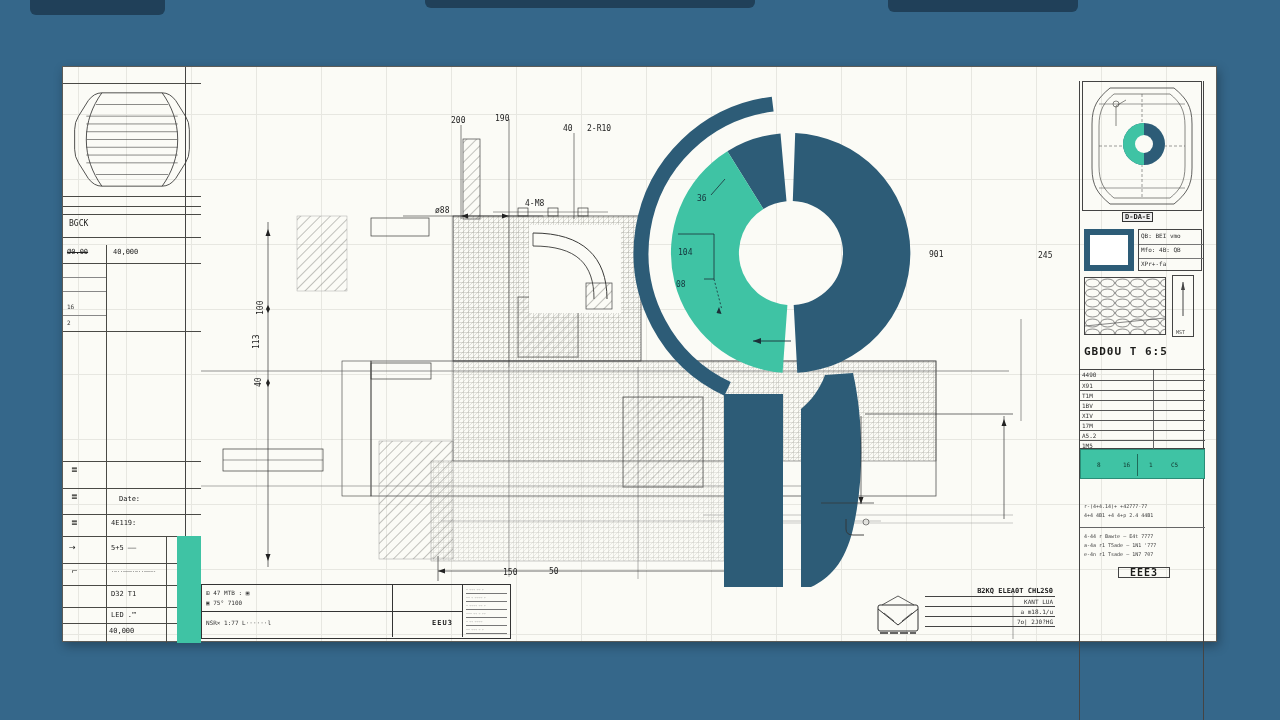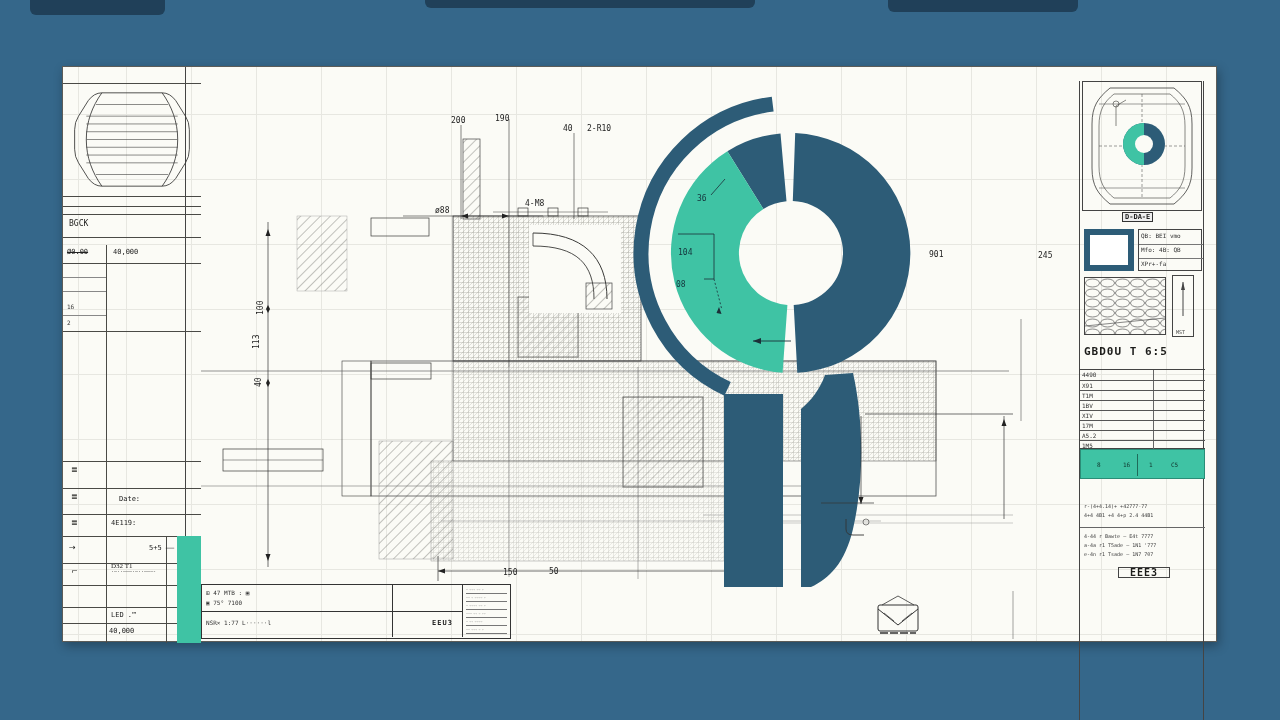--- a/index.html
+++ b/index.html
@@ -196,23 +196,23 @@
       <div class="hline" style="left:0;top:556px;width:138px;"></div>
       <div class="vline" style="left:103px;top:469px;height:107px;"></div>
       <div class="teal-band" style="left:114px;top:469px;width:24px;height:107px;"></div>
       <div class="t8" style="position:absolute;left:8px;top:398px;letter-spacing:2px;">≣</div>
       <div class="t8" style="position:absolute;left:8px;top:425px;letter-spacing:2px;">≣</div>
       <div class="t8" style="position:absolute;left:8px;top:451px;letter-spacing:2px;">≣</div>
       <div class="t8" style="position:absolute;left:6px;top:476px;">→</div>
       <div class="t8" style="position:absolute;left:8px;top:500px;">⌐</div>
       <div class="t7 mono" style="position:absolute;left:56px;top:428px;">Date:</div>
       <div class="t7 mono" style="position:absolute;left:48px;top:452px;">4E119:</div>
-      <div class="t7 mono" style="position:absolute;left:48px;top:477px;margin-left:38px;">5+5 ——</div>
+      <div class="t7 mono" style="position:absolute;left:48px;top:477px;">5+5 ——</div>
       <div class="t5 mono" style="position:absolute;left:48px;top:501px;width:54px;">·–··–––·–··–––·</div>
-      <div class="t7 mono" style="position:absolute;left:48px;top:495px;font-family:Liberation Serif, serif;">D32  T1</div>
+      <div class="t7 mono" style="position:absolute;left:48px;top:523px;">D32  T1</div>
       <div class="t7 mono" style="position:absolute;left:48px;top:544px;">LED .™</div>
       <div class="t7 mono" style="position:absolute;left:46px;top:560px;">40,000</div>
     </div>
 
     <div class="rpanel">
       <div class="rp-box" style="left:2px;top:0;width:120px;height:130px;">
         <svg width="118" height="128" viewBox="0 0 112 128">
           <g fill="none" stroke="#3a3a38" stroke-width="0.8">
             <path d="M24 6 H88 C100 16 106 24 106 42 V86 C106 104 100 112 88 122 H24 C12 112 6 104 6 86 V42 C6 24 12 16 24 6 Z"></path>
             <path d="M28 12 H84 C94 20 99 28 99 44 V84 C99 100 94 108 84 116 H28 C18 108 13 100 13 84 V44 C13 28 18 20 28 12 Z" stroke-width="0.6"></path>
@@ -315,15 +315,21 @@
 
     <svg style="position:absolute;left:813px;top:526px;" width="44" height="46" viewBox="0 0 44 46">
       <g stroke="#333" stroke-width="1" fill="none">
         <rect x="2" y="12" width="40" height="26" rx="2"></rect>
         <path d="M2 16 L22 32 L42 16"></path>
         <path d="M6 12 L22 3 L38 12" stroke-width="0.8"></path>
         <path d="M8 20 L18 28 M36 20 L26 28" stroke-width="0.7"></path>
         <path d="M4 40 h8 m2 0 h8 m2 0 h8 m2 0 h6" stroke-width="1.4"></path>
       </g>
     </svg>
+    <div class="stamptext">
+      <div class="row t7 mono b">B2KQ ELEA0T CHL2S0</div>
+      <div class="row t6 mono">KANT LUA</div>
+      <div class="row t6 mono">a m18.1/u</div>
+      <div class="row t6 mono">7o| 2J0?HG</div>
+    </div>
 
   </div>
 </div>
 
 </body></html>

